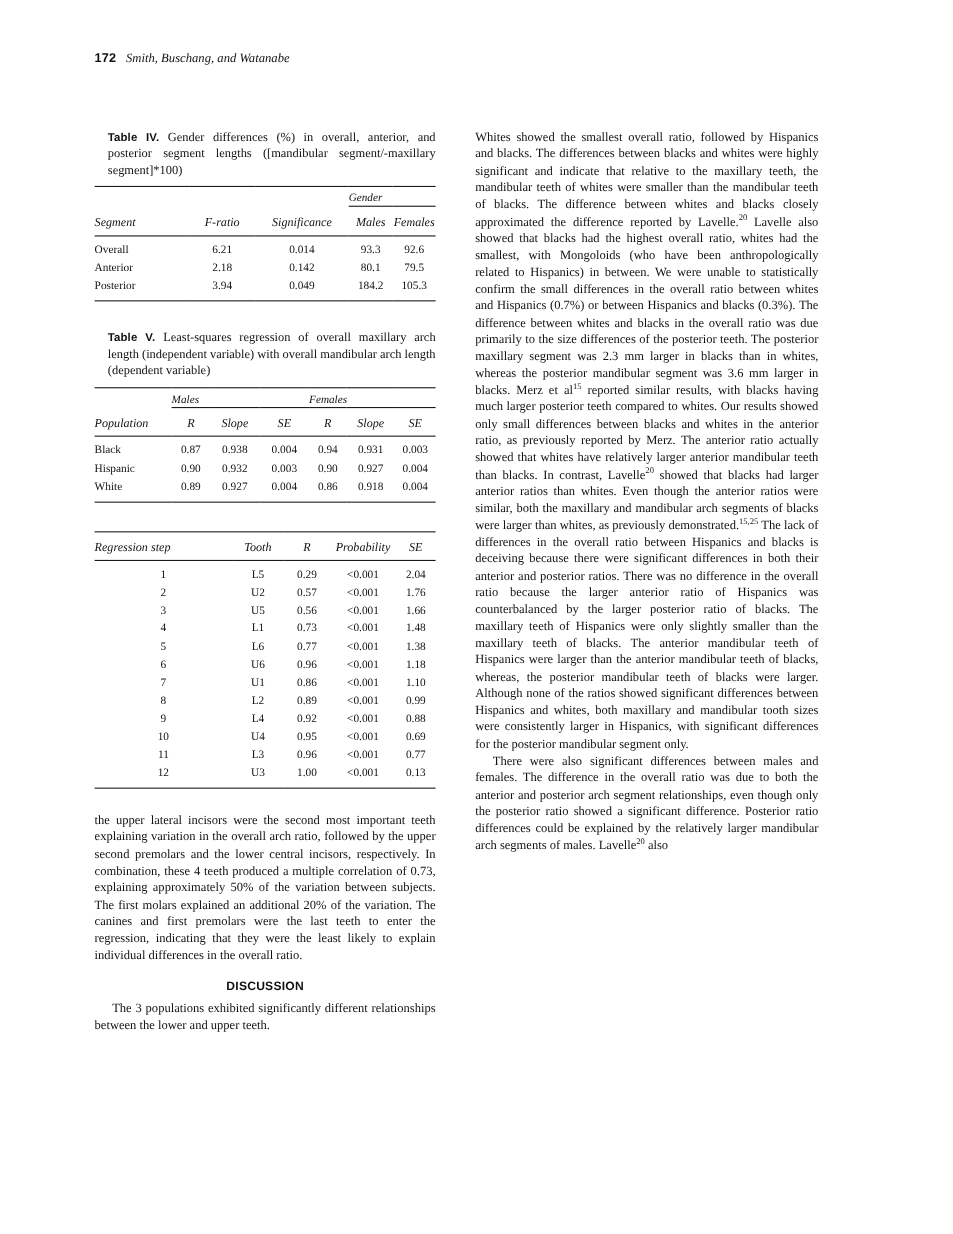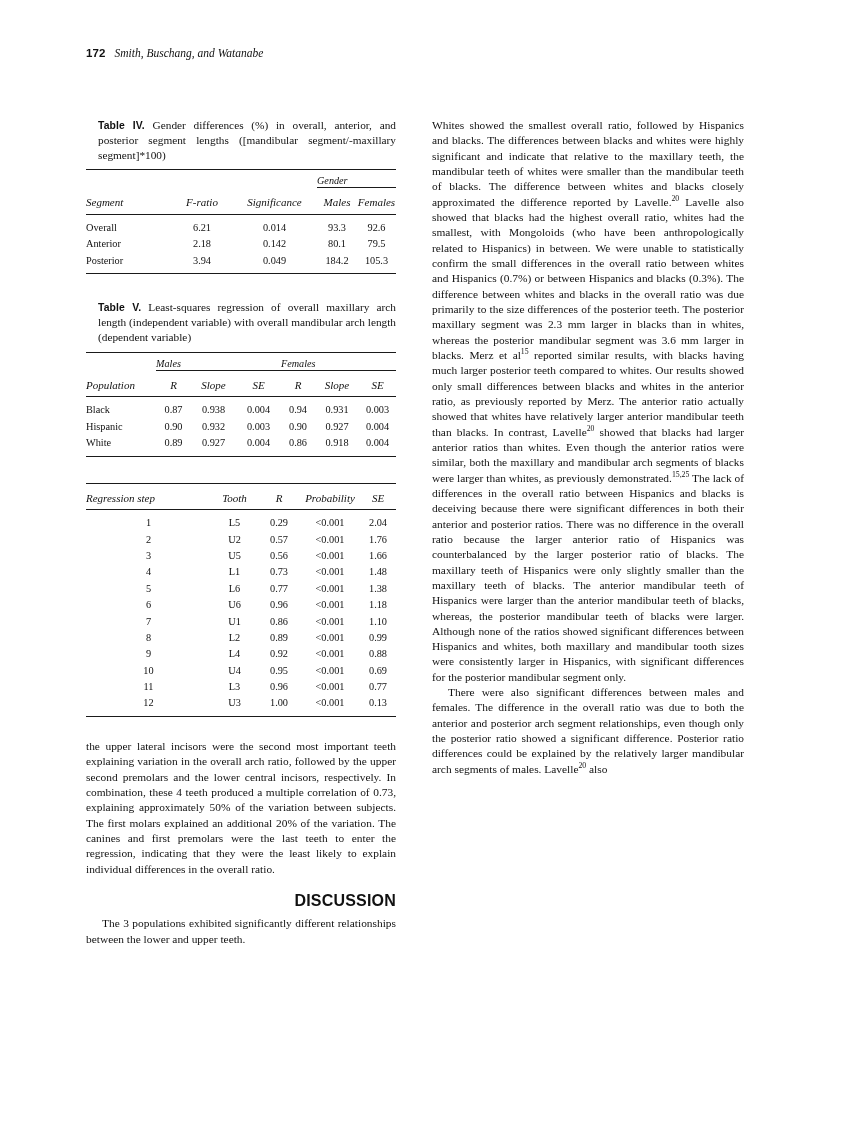--- a/index.html
+++ b/index.html
@@ -76,24 +76,24 @@
     text-align: justify;
   }
   .col p.indent { text-indent: 16px; }
   .col p + p { margin-top: 0px; }
 
   sup { font-size: 0.68em; vertical-align: super; line-height: 0; }
 
   .section-head {
     font-family: "Liberation Sans", sans-serif;
     font-weight: bold;
-    font-size: 16px;
+    font-size: 11px;
     letter-spacing: 0.2px;
     margin: 13px 0 5px 0;
-    text-align: right;
+    text-align: center;
   }
 
   
   .table-block { margin-bottom: 0; }
   .tbl-caption {
     font-size: 11.3px;
     line-height: 1.31;
     text-align: justify;
     margin: 0 0 7px 12px;
   }

